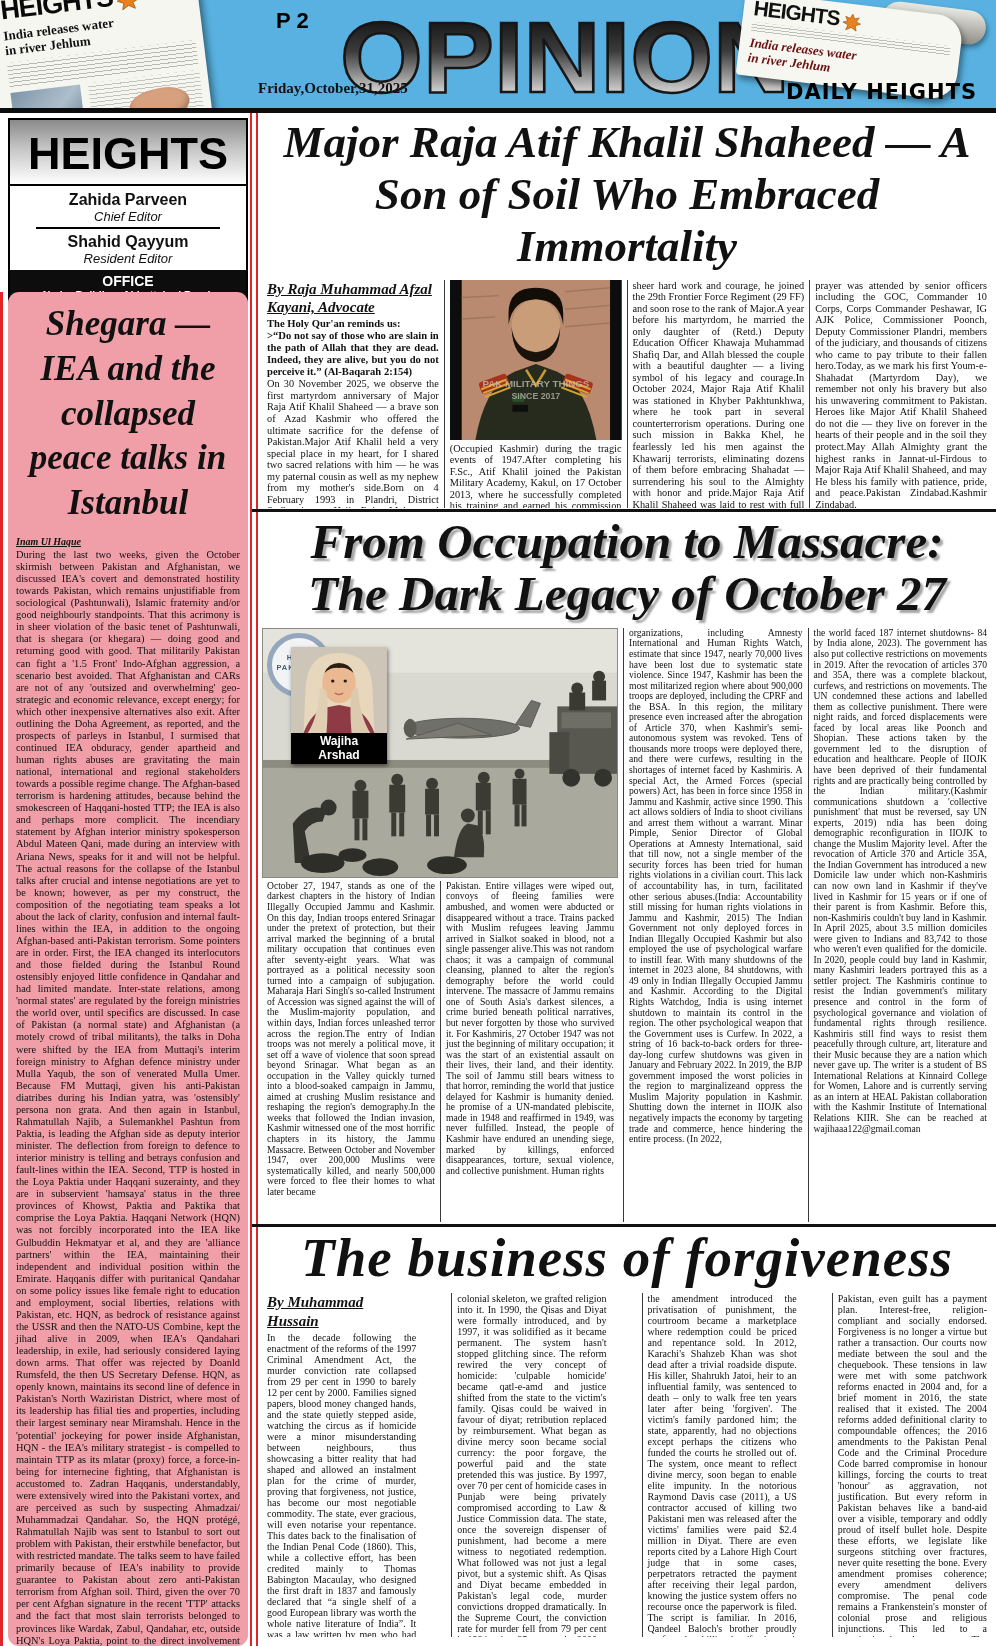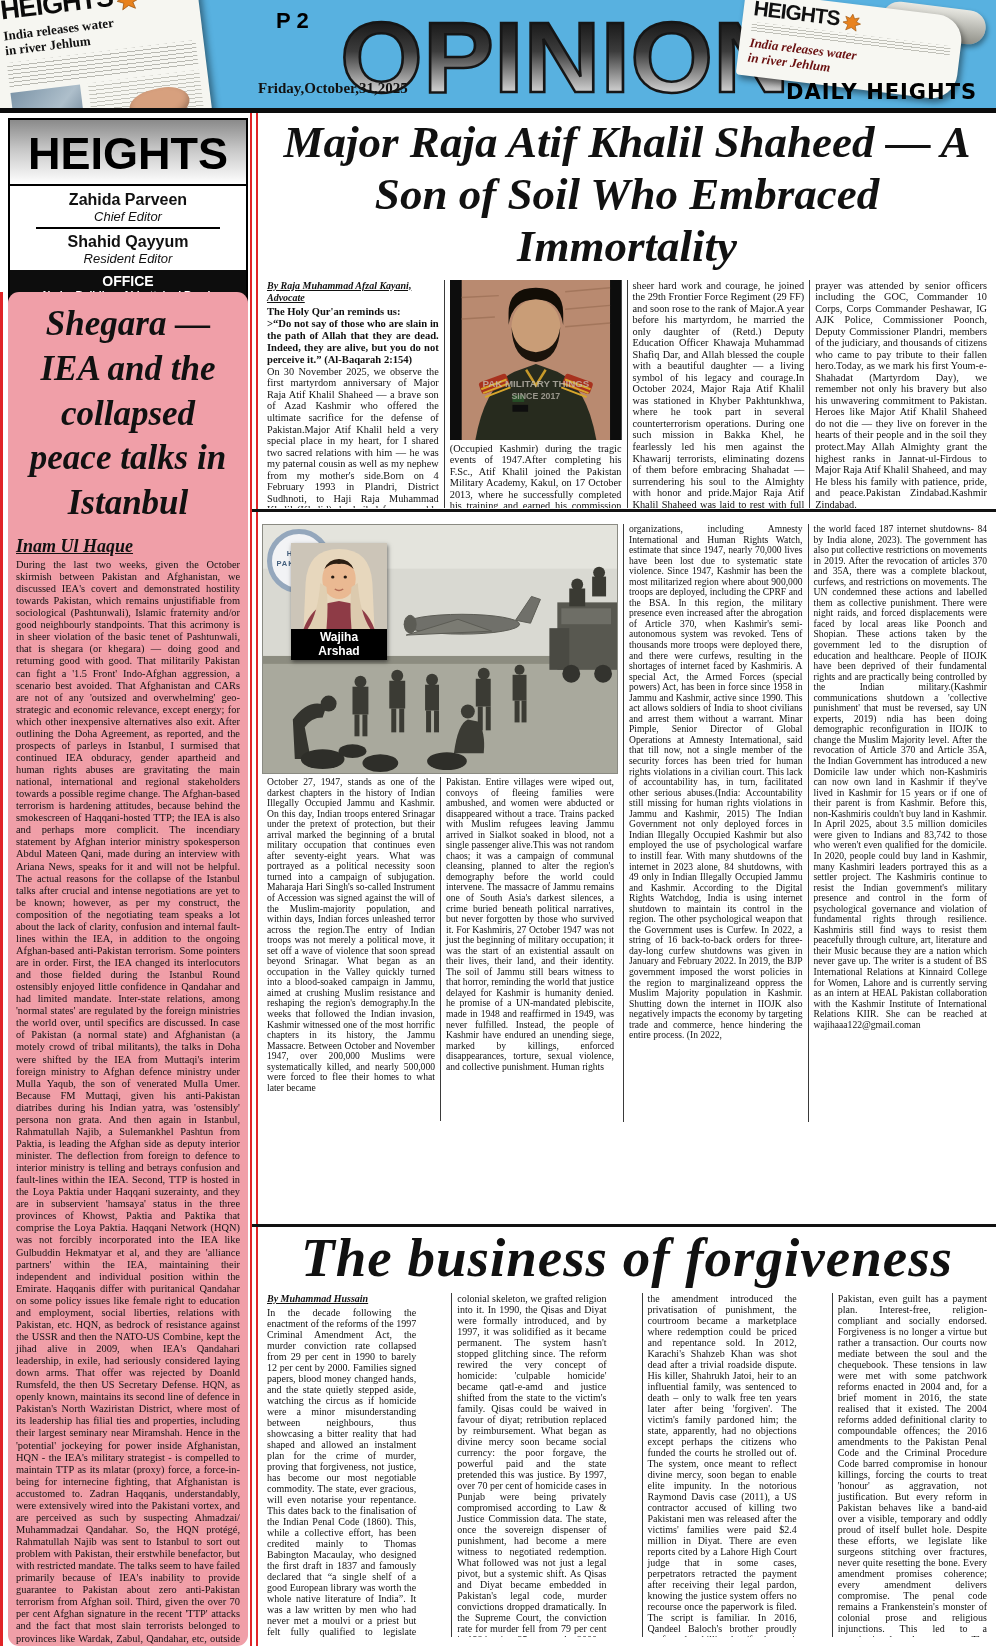--- a/index.html
+++ b/index.html
@@ -62,29 +62,29 @@
   .mh-office { background:#0d0d0d; color:#fff; text-align:center;
                font-family:"Liberation Sans",sans-serif; padding:3px 2px 7px; }
   .office-label { font-weight:bold; font-size:14px; }
   .office-line { font-weight:bold; font-size:10.5px; line-height:1.3; }
 
   .pink { position:absolute; left:8px; top:292px; width:240px; height:1354px;
           background:#f09fa8; padding:8px 8px 6px; overflow:hidden;border-radius:11px; }
   .pink-title { font-size:35px; font-weight:bold; font-style:italic; text-align:center;
                 line-height:1.28; margin:2px 0 10px; }
   .pink-byline { font-weight:bold; font-style:italic; text-decoration:underline;
-                 font-size:18px; margin-bottom:2px; }
+                 font-size:10px; margin-bottom:2px; }
   .pink-body { font-size:10.4px; line-height:1.16; text-align:justify; }
 
   
   .red-div { position:absolute; left:250px; top:113px; height:1533px; width:8px;
              border-left:2px solid #e02427; border-right:2px solid #e02427; }
 
   .byline { font-weight:bold; font-style:italic; text-decoration:underline;
-            font-size:10px; line-height:1.25; margin-bottom:1px; }
+            font-size:15px; line-height:1.25; margin-bottom:1px; }
   .btxt { font-size:10.3px; line-height:1.12; text-align:justify; }
   .lead { font-weight:bold; font-size:10.6px; line-height:1.14; text-align:justify; }
 
   .main-article { position:absolute; left:262px; top:116px; width:730px; height:392px; overflow:hidden; }
   .ma-title { font-size:45px; font-weight:bold; font-style:italic; text-align:center; line-height:1.16; }
   .ma-cols { display:flex; margin-top:7px; height:270px; overflow:hidden; }
   .col { flex:1 1 0; padding:0 5px; overflow:hidden; }
   .col + .col { border-left:1.5px solid #3a3a3a; }
   .officer { width:100%; height:160px; display:block; margin-bottom:3px; }
 
@@ -250,20 +250,24 @@
       <div class="col">
         <div class="btxt">prayer was attended by senior officers including the GOC, Commander 10 Corps, Corps Commander Peshawar, IG AJK Police, Commissioner Poonch, Deputy Commissioner Plandri, members of the judiciary, and thousands of citizens who came to pay tribute to their fallen hero.Today, as we mark his first Youm-e-Shahadat (Martyrdom Day), we remember not only his bravery but also his unwavering commitment to Pakistan. Heroes like Major Atif Khalil Shaheed do not die — they live on forever in the hearts of their people and in the soil they protect.May Allah Almighty grant the highest ranks in Jannat-ul-Firdous to Major Raja Atif Khalil Shaheed, and may He bless his family with patience, pride, and peace.Pakistan Zindabad.Kashmir Zindabad.</div>
 
       </div>
     </div>
   </div>
 
   <div class="rule1"></div>
 
   <div class="mid-article">
+    <div class="mid-title">
+      <div>From Occupation to Massacre:</div>
+      <div>The Dark Legacy of October 27</div>
+    </div>
     <div class="mid-content">
       <div class="mid-left">
         <div class="war-wrap">
           <svg class="warpic" viewBox="0 0 356 250" preserveAspectRatio="none">
             <rect width="356" height="250" fill="#d9d9d2"></rect>
             <rect y="0" width="356" height="44" fill="#e4e4dd"></rect>
             <rect y="132" width="356" height="10" fill="#8c8c80"></rect>
             <rect y="140" width="356" height="110" fill="#a9a99d"></rect>
             <g fill="#70706a" stroke="#5c5c55" stroke-width="1">
               <ellipse cx="200" cy="100" rx="58" ry="10"></ellipse>

